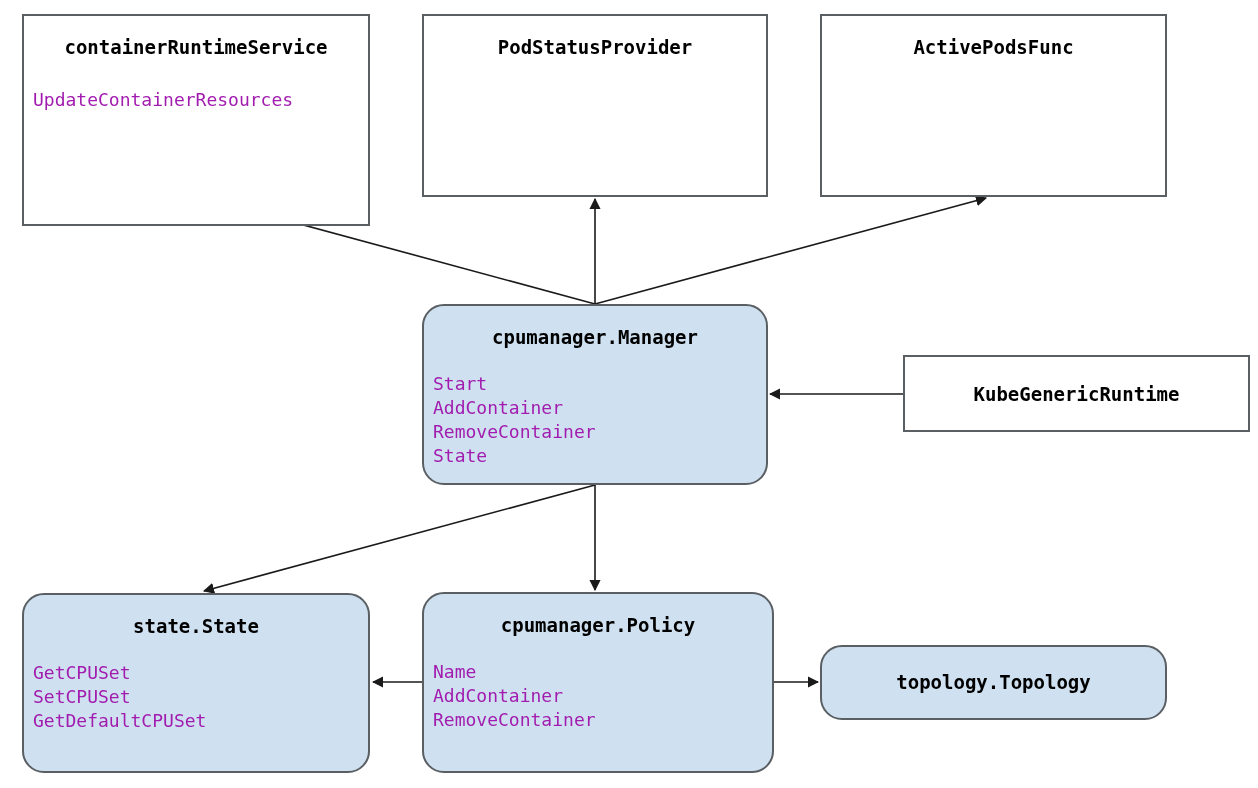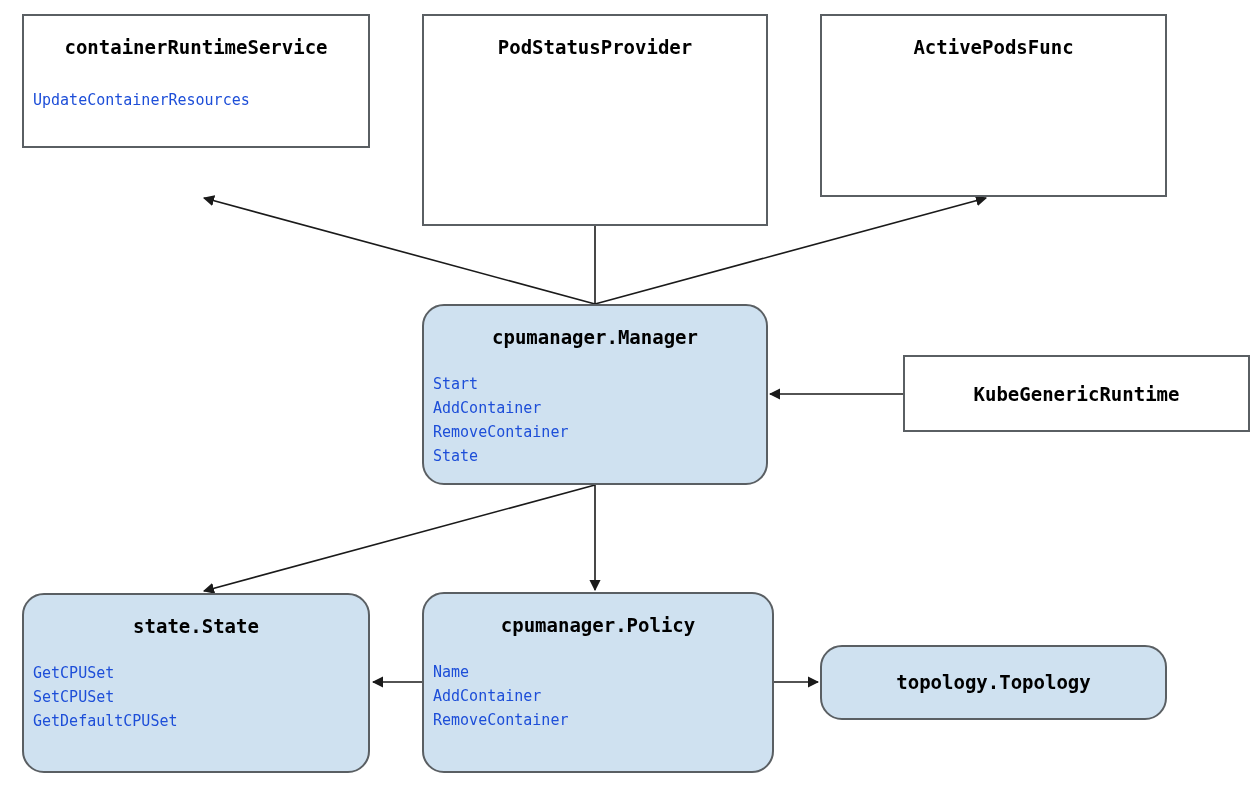--- a/index.html
+++ b/index.html
@@ -43,32 +43,32 @@
     font-weight: bold;
     font-size: 19px;
     color: #000000;
     letter-spacing: 0px;
     white-space: nowrap;
   }
   .node-methods {
     position: absolute;
     left: 9px;
     right: 4px;
-    color: #1d4ed8;
-    font-size: 15px;
+    color: #a21caf;
+    font-size: 18px;
     line-height: 24px;
     text-align: left;
     white-space: nowrap;
   }
   .method-line {
     display: block;
   }
   
-  #node-container-runtime-service { left: 22px;  top: 14px;  width: 348px; height: 134px; }
-  #node-pod-status-provider       { left: 422px; top: 14px;  width: 346px; height: 212px; padding-left: 48px; }
+  #node-container-runtime-service { left: 22px;  top: 14px;  width: 348px; height: 212px; }
+  #node-pod-status-provider       { left: 422px; top: 14px;  width: 346px; height: 183px; padding-left: 48px; }
   #node-active-pods-func          { left: 820px; top: 14px;  width: 347px; height: 183px; }
   #node-cpumanager-manager        { left: 422px; top: 304px; width: 346px; height: 181px; }
   #node-kube-generic-runtime      { left: 903px; top: 355px; width: 347px; height: 77px;  }
   #node-state-state               { left: 22px;  top: 593px; width: 348px; height: 180px; }
   #node-cpumanager-policy         { left: 422px; top: 592px; width: 352px; height: 181px; padding-left: 23px; }
   #node-topology-topology         { left: 820px; top: 645px; width: 347px; height: 75px;  }
 
   #node-container-runtime-service .node-title { top: 20px; }
   #node-container-runtime-service .node-methods { top: 72px; }
   #node-pod-status-provider .node-title { top: 20px; }

